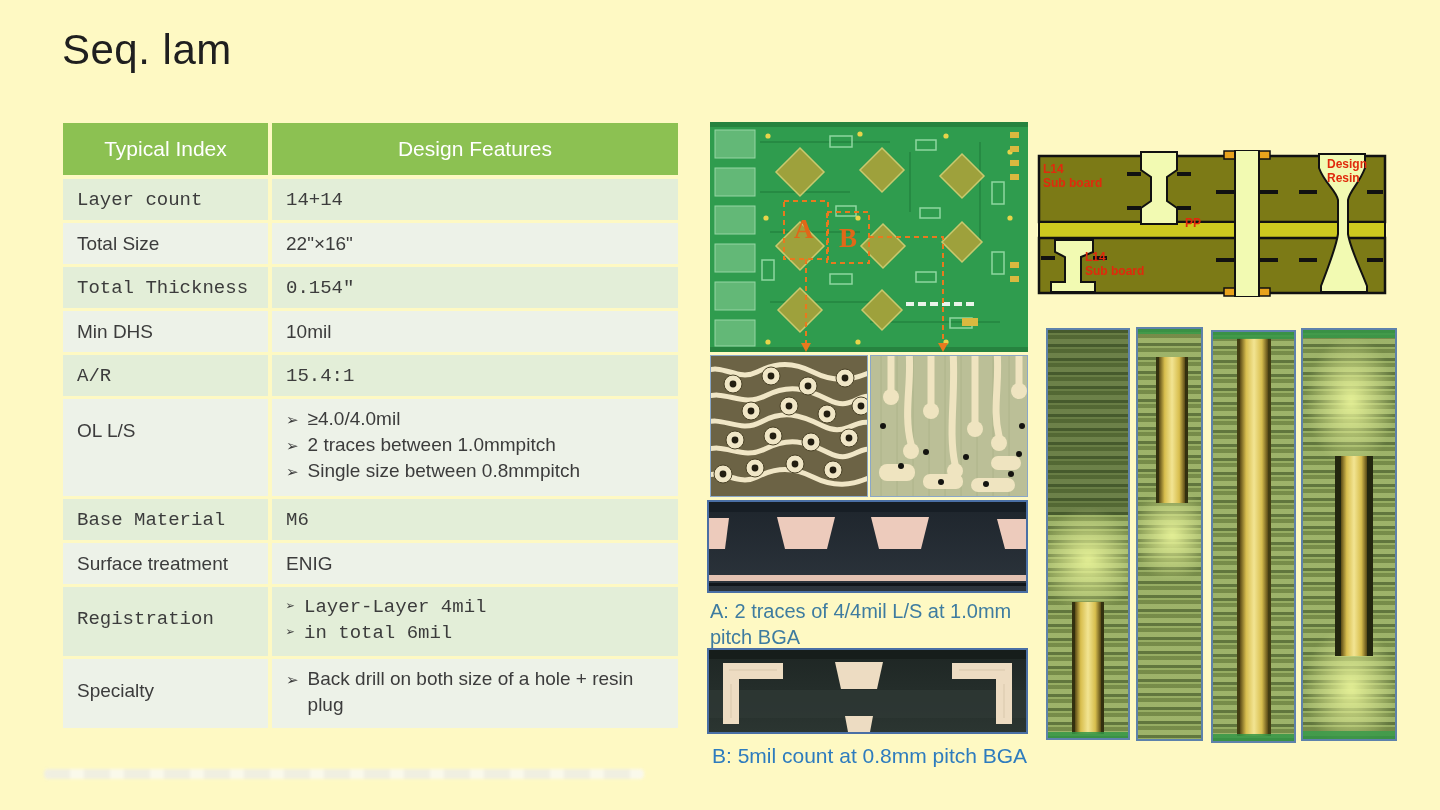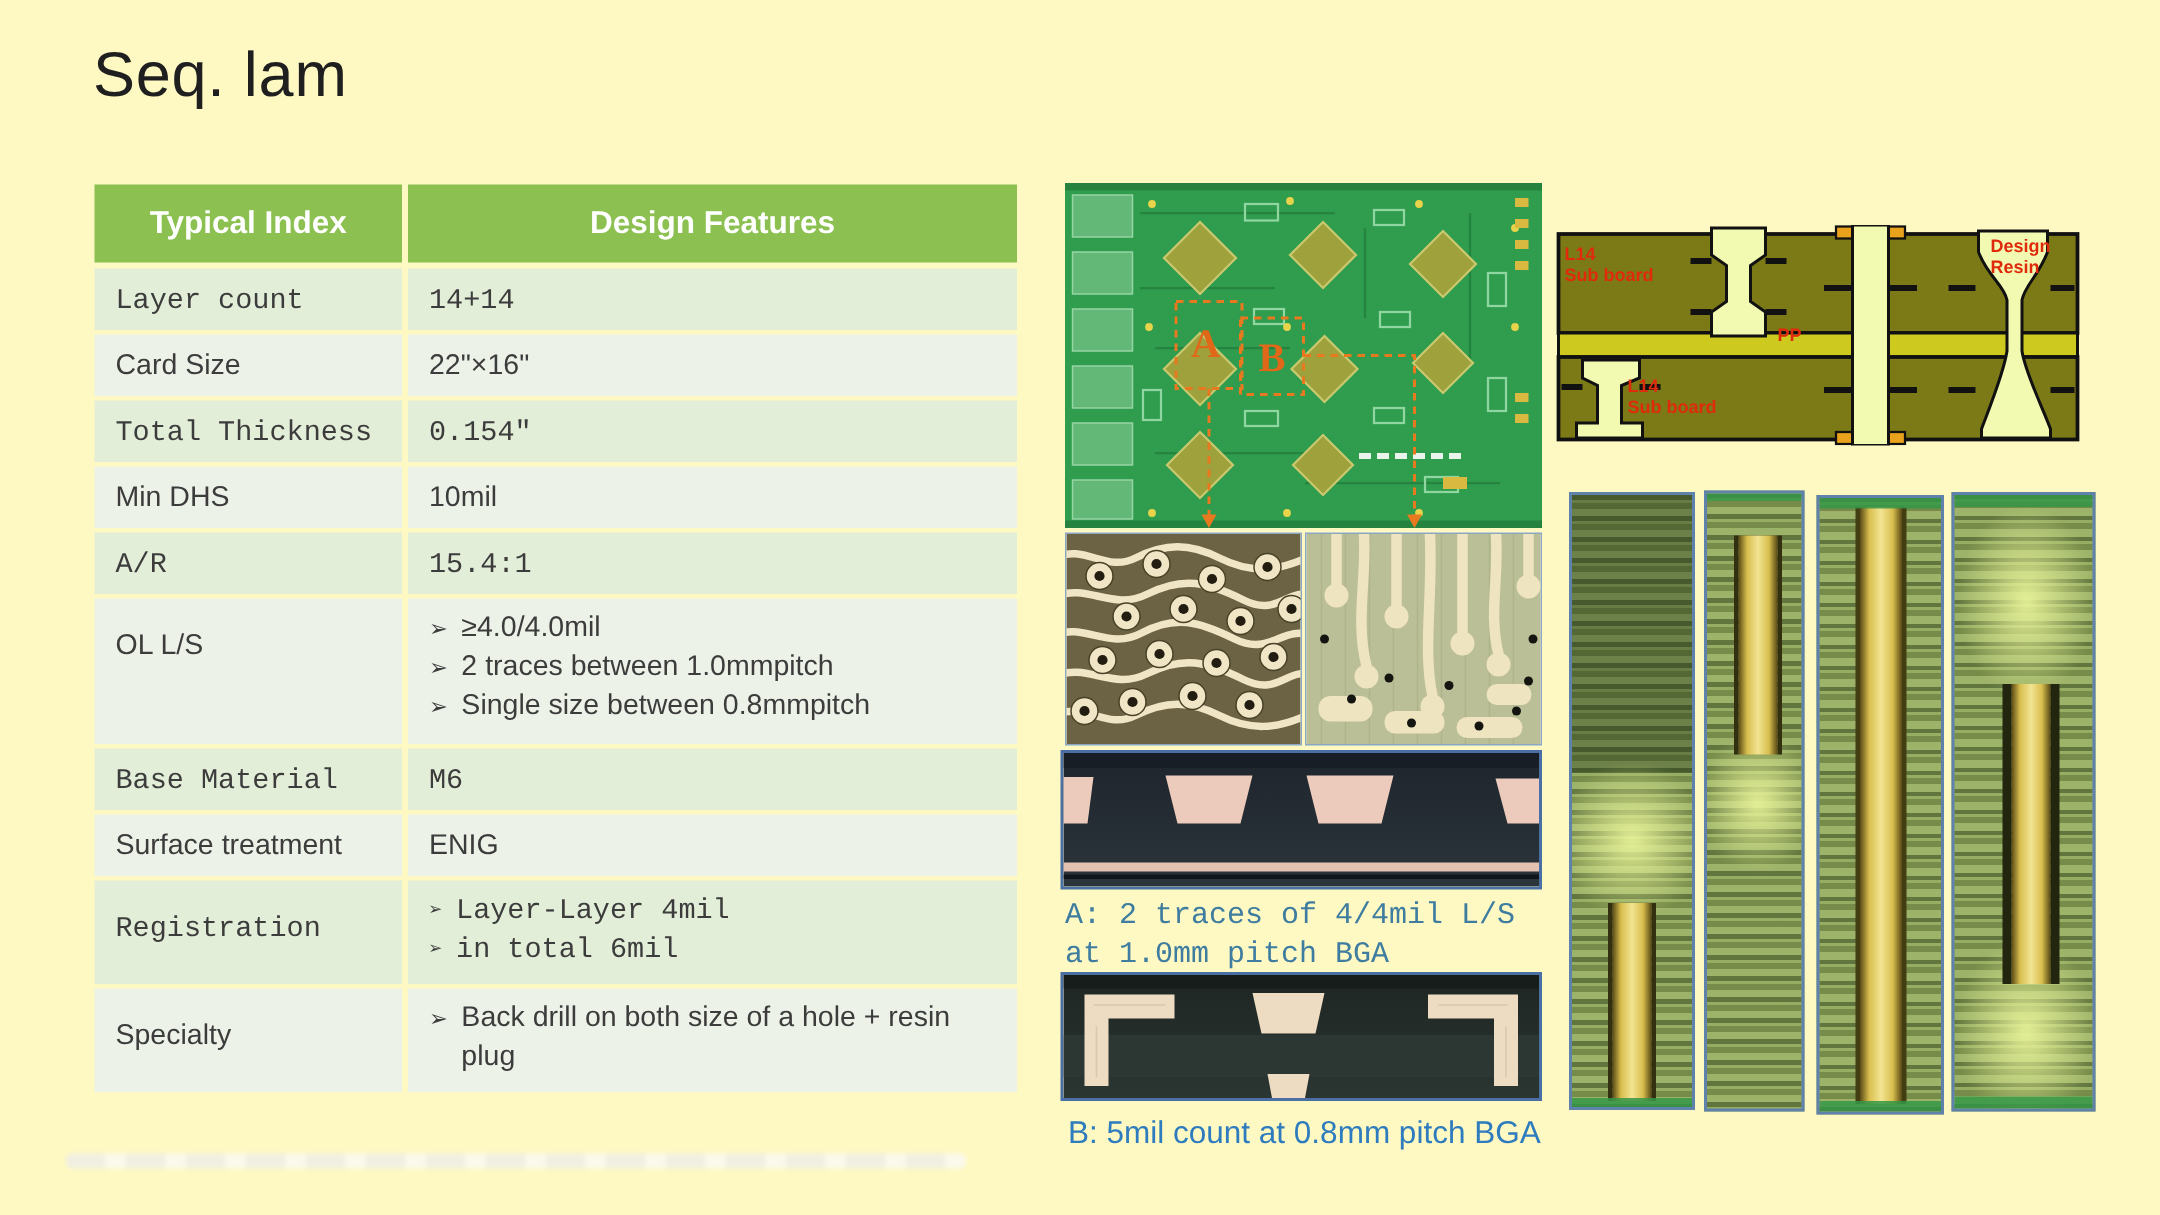--- a/index.html
+++ b/index.html
@@ -3,21 +3,21 @@
 <meta charset="utf-8">
 <style>
   html,body{margin:0;padding:0;background:#888;}
   #slide{position:relative;width:1440px;height:810px;background:#fef9c3;overflow:hidden;
          font-family:"Liberation Sans",sans-serif;margin:0 auto;}
   
   .title{position:absolute;left:62px;top:26px;font-size:42px;color:#1f1f1f;font-weight:400;letter-spacing:.5px;}
   
   .spec-table{position:absolute;left:63px;top:123px;width:615px;}
   .t-header{display:flex;gap:4px;margin-bottom:4px;}
-  .th{background:#8CC152;color:#ffffff;font-weight:bold;font-size:21px;height:52px;
+  .th{background:#8CC152;color:#ffffff;font-weight:normal;font-size:21px;height:52px;
       display:flex;align-items:center;justify-content:center;}
   .c1{width:205px;flex:none;box-sizing:border-box;}
   .c2{width:406px;flex:none;box-sizing:border-box;}
   .t-row{display:flex;gap:4px;margin-bottom:3px;}
   .band-a .td{background:#E3EED8;font-family:Liberation Mono, monospace;}
   .band-b .td{background:#EDF2E8;}
   .td{color:#3C3C3C;font-size:19px;}
   .td.label{padding-left:14px;display:flex;align-items:center;}
   .td.value{padding-left:14px;display:flex;align-items:center;}
   .row-s .td{height:41px;}
@@ -27,21 +27,21 @@
   .td.bullets{display:block;padding:7px 10px 7px 14px;}
   .b-line{display:flex;gap:9px;line-height:26px;}
   .b-line .b{font-size:15px;line-height:26px;flex:none;transform:translateY(1px);}
   .b-line .bt{max-width:360px;}
   
   .pcb{position:absolute;left:710px;top:122px;width:318px;height:230px;}
   .marker{position:absolute;color:#E06818;font-family:"Liberation Serif",serif;
           font-weight:bold;font-size:27px;}
   .micro{position:absolute;top:355px;width:158px;height:142px;border:1px solid #8aa7c8;box-sizing:border-box;}
   .xsec{position:absolute;left:707px;width:321px;border:2px solid #4a6fa5;box-sizing:border-box;}
-  .cap-a{position:absolute;left:710px;top:598px;width:324px;font-family:Liberation Mono, monospace;
+  .cap-a{position:absolute;left:710px;top:598px;width:324px;font-family:Liberation Sans, sans-serif;
          font-size:20px;line-height:26px;color:#3E7CA0;}
   .cap-b{position:absolute;left:712px;top:744px;width:330px;font-size:21px;color:#2E7CBE;}
   
   .stackup{position:absolute;left:1037px;top:150px;width:350px;height:147px;}
   .d-label{position:absolute;color:#E02A0C;font-weight:bold;font-size:12px;line-height:14px;}
   
   .strip{position:absolute;border:2px solid #5E82AB;box-sizing:border-box;overflow:hidden;
          background-color:#94AA62;
          background-image:repeating-linear-gradient(180deg,
             rgba(35,55,18,.45) 0 3px, rgba(163,188,102,.15) 3px 5px,
@@ -66,21 +66,21 @@
     <div class="t-header">
       <div class="th c1">Typical Index</div>
       <div class="th c2">Design Features</div>
     </div>
 
     <div class="t-row row-s band-a">
       <div class="td c1 label">Layer count</div>
       <div class="td c2 value">14+14</div>
     </div>
     <div class="t-row row-s band-b">
-      <div class="td c1 label">Card Size</div>
+      <div class="td c1 label">Total Size</div>
       <div class="td c2 value">22"×16"</div>
     </div>
     <div class="t-row row-s band-a">
       <div class="td c1 label">Total Thickness</div>
       <div class="td c2 value">0.154"</div>
     </div>
     <div class="t-row row-s band-b">
       <div class="td c1 label">Min DHS</div>
       <div class="td c2 value">10mil</div>
     </div>

